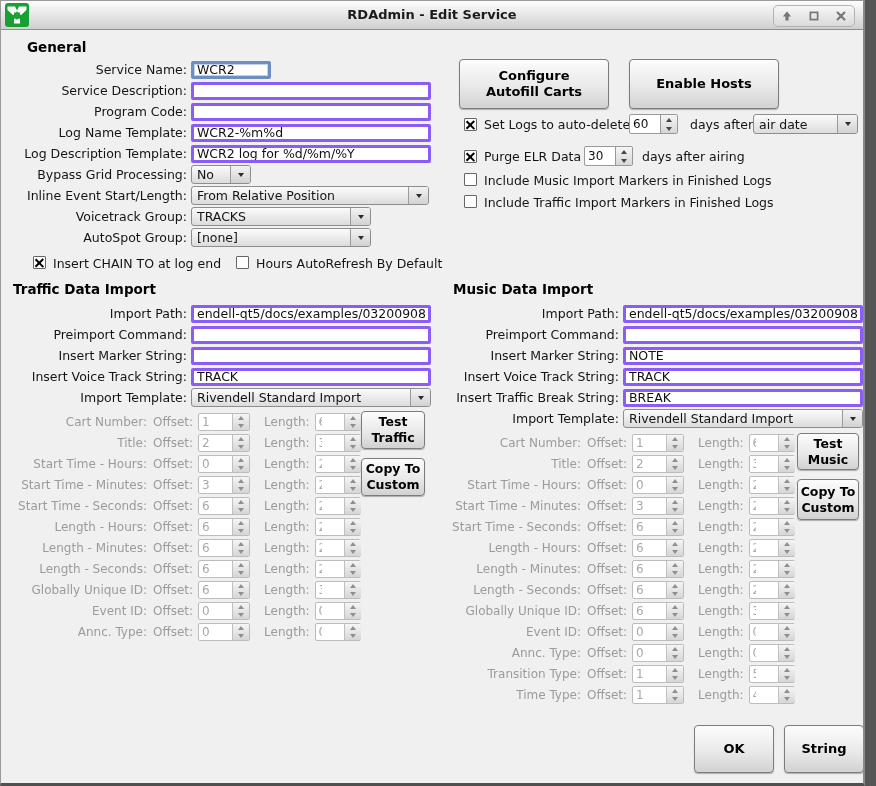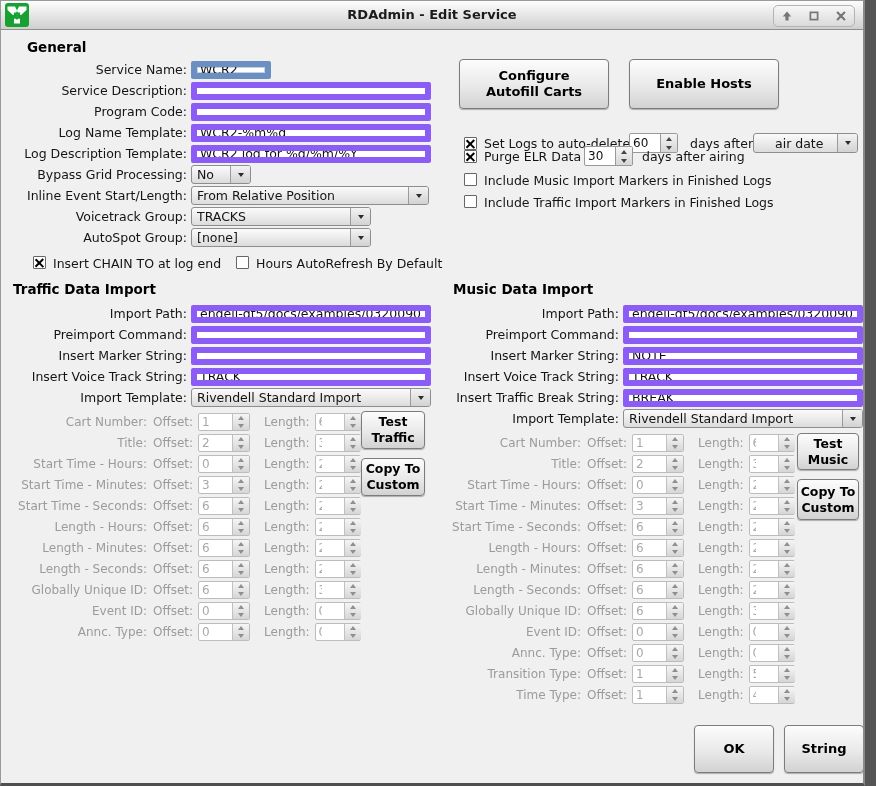--- a/index.html
+++ b/index.html
@@ -22,21 +22,21 @@
     background:linear-gradient(#f7f7f7,#dadada);display:flex;align-items:center;}
   .win-controls span{flex:1;display:flex;align-items:center;justify-content:center;cursor:default;}
   
   .sec-title{position:absolute;font-weight:bold;font-size:13.5px;color:#000;white-space:nowrap;}
   
   .form{position:absolute;}
   .frow{display:flex;align-items:center;height:21px;}
   .flabel{flex:none;text-align:right;margin-right:4px;white-space:nowrap;}
   .w176 .flabel{width:176px;}
   .w174 .flabel{width:174px;}
-  .tin{flex:none;height:18px;box-sizing:border-box;border:6px solid #8b5cf6;border-radius:2px;
+  .tin{flex:none;height:18px;box-sizing:border-box;border:3px solid #8b5cf6;border-radius:2px;
     background:#fff;padding:0 3px;font:inherit;font-size:12.5px;color:#111;}
   .tin.focus{border-color:#6a8fc0;box-shadow:inset 0 0 0 1px #c2d2e8;}
   
   .combo{flex:none;height:19px;box-sizing:border-box;border:1px solid #8d8d8d;border-radius:3px;
     background:linear-gradient(#fbfbfb,#dcdcdc);display:flex;align-items:center;cursor:default;}
   .combo-text{flex:1;padding:0 5px;white-space:nowrap;overflow:hidden;}
   .combo-btn{flex:none;width:19px;align-self:stretch;border-left:1px solid #9a9a9a;
     display:flex;align-items:center;justify-content:center;
     background:linear-gradient(#f3f3f3,#d2d2d2);border-radius:0 2px 2px 0;}
   .tri-dn{width:0;height:0;border-left:3.5px solid transparent;border-right:3.5px solid transparent;
@@ -68,21 +68,21 @@
   
   .btn{position:absolute;box-sizing:border-box;border:1px solid #7c7c7c;border-radius:4px;
     background:linear-gradient(#fcfcfc 0%,#e9e9e9 55%,#d2d2d2 100%);
     font-weight:bold;font-size:13px;color:#000;display:flex;align-items:center;justify-content:center;
     text-align:center;white-space:pre-line;box-shadow:0 1px 1px rgba(0,0,0,.28);cursor:default;line-height:1.25;}
   
   .rrow{position:absolute;left:440px;width:436px;height:22px;}
   .rrow .cb{position:absolute;}
   .rrow .rlabel{position:absolute;top:2px;line-height:17px;white-space:nowrap;}
   .rrow .spin{position:absolute;top:0;}
-  .rrow .combo{position:absolute;top:0;width:105px;height:20px;padding-left:16px;}
+  .rrow .combo{position:absolute;top:0;width:105px;height:20px;}
   
   .cbrow{position:relative;margin-top:5px;}
   .cbrow .cb{position:absolute;top:3px;}
   .cbrow .cbl{position:absolute;top:2px;line-height:17px;white-space:nowrap;}
   
   .offsets{position:absolute;}
   .orow{display:flex;align-items:center;height:21px;font-size:12px;color:#9b9b9b;}
   .oname{flex:none;width:136px;text-align:right;white-space:nowrap;}
   .olabel{flex:none;margin-left:6px;white-space:nowrap;}
   .ospin{margin-left:5px;width:52px;}
@@ -193,21 +193,21 @@
       <span class="cbl" style="left:42px">Insert CHAIN TO at log end</span>
       <span class="cb" style="left:225px"></span>
       <span class="cbl" style="left:245px">Hours AutoRefresh By Default</span>
     </div>
   </div>
 
   <div class="btn" style="left:458px;top:58px;width:150px;height:50px">Configure
 Autofill Carts</div>
   <div class="btn" style="left:628px;top:58px;width:150px;height:50px">Enable Hosts</div>
 
-  <div class="rrow" style="top:132px">
+  <div class="rrow" style="top:113px">
     <span class="cb checked" style="left:23px;top:4px"></span>
     <span class="rlabel" style="left:43px">Set Logs to auto-delete</span>
     <span class="spin en" style="left:188px">
       <span class="spin-val">60</span>
       <span class="spin-btns">
           <i>
             <span class="tri-up2"></span>
           </i>
           <i>
             <span class="tri-dn2"></span>

